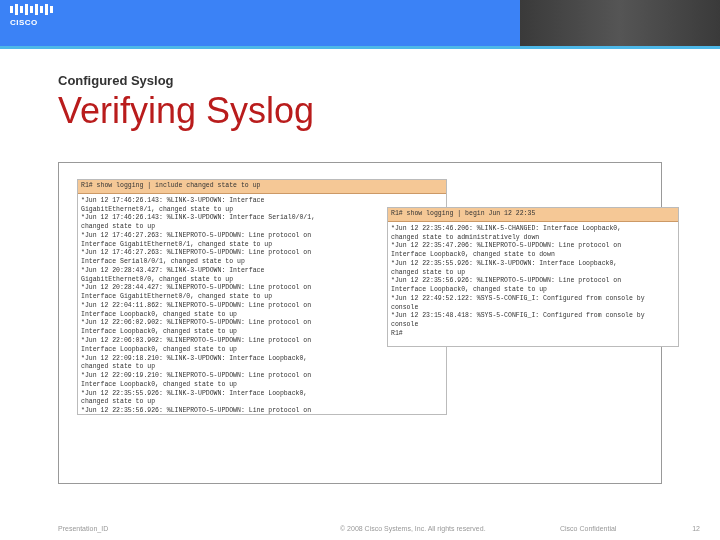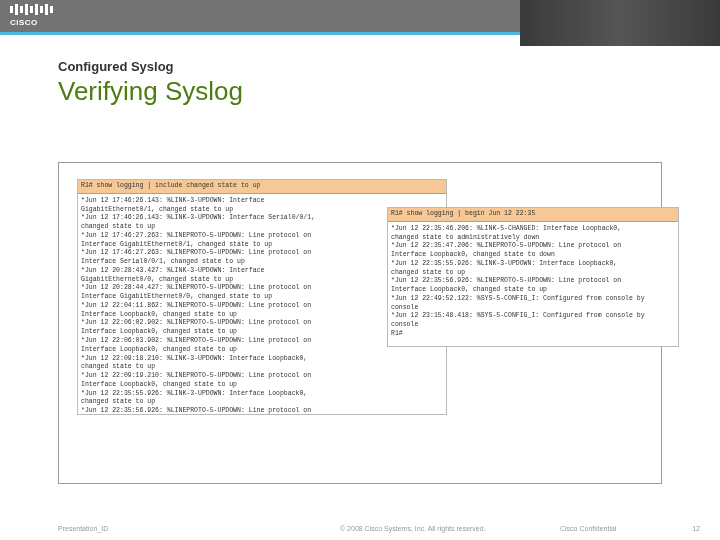--- a/index.html
+++ b/index.html
@@ -1,26 +1,26 @@
 <!DOCTYPE html>
 <html><head>
 <meta charset="utf-8">
 <style>
 *{margin:0;padding:0;box-sizing:border-box}
 html,body{width:720px;height:540px;font-family:Arial,Helvetica,sans-serif;background:#fff;overflow:hidden}
-.header-bar{height:32px;background:#737373;position:relative}
+.header-bar{height:46px;background:#3b82f6;position:relative}
 .header-photo{position:absolute;right:0;top:0;width:200px;height:46px;background:linear-gradient(90deg,#3a3a3a,#555,#3a3a3a)}
 .logo-row{position:absolute;left:10px;top:4px;display:flex;gap:2px}
 .logo-bar{width:3px;height:11px;background:#fff}
 .logo-bar.s{height:7px;margin-top:2px}
 .logo-text{position:absolute;left:10px;top:18px;color:#fff;font-size:8px;font-weight:bold;letter-spacing:0.5px}
 .accent{height:3px;background:#4db8e8}
 .content{padding:24px 0 0 58px}
 .subtitle{font-size:13px;font-weight:bold;color:#333;margin-bottom:2px}
-.title{font-size:26px;color:#4d7c0f;font-weight:normal}
+.title{font-size:36px;color:#b91c1c;font-weight:normal}
 .main-area{position:absolute;left:58px;top:162px;width:604px;height:322px;border:1px solid #999;background:#fff}
 .term{position:absolute;background:#fff;border:1px solid #bbb;font-family:'Courier New',monospace;font-size:6.5px;line-height:1.35;color:#333}
 .term .cmd{background:#f5c896;padding:2px 3px;border-bottom:1px solid #c96}
 .term .body{padding:3px 3px;white-space:pre;overflow:hidden}
 .t1{left:18px;top:16px;width:370px;height:236px}
 .t2{left:328px;top:44px;width:292px;height:140px}
 .footer{position:absolute;left:0;bottom:0;width:720px;height:24px;font-size:7px;color:#999;display:flex;align-items:center}
 .f1{position:absolute;left:58px}
 .f2{position:absolute;left:340px}
 .f3{position:absolute;left:560px}

